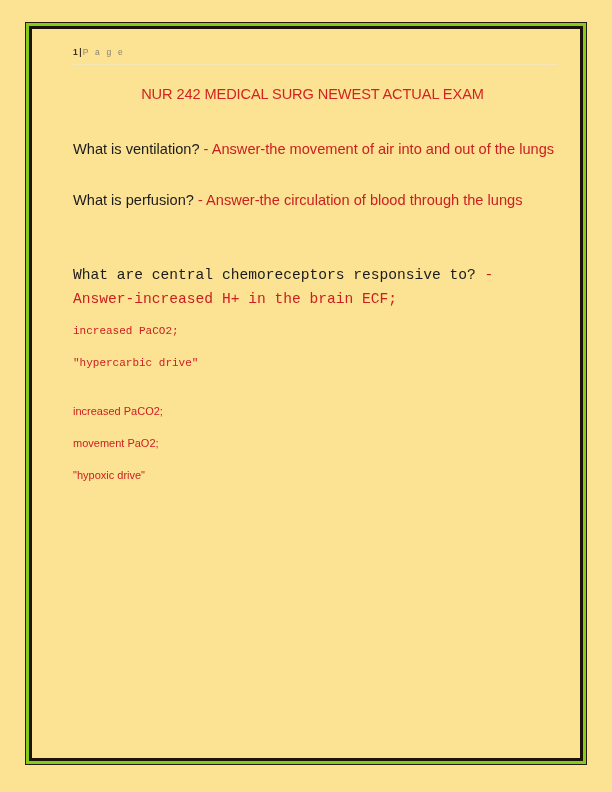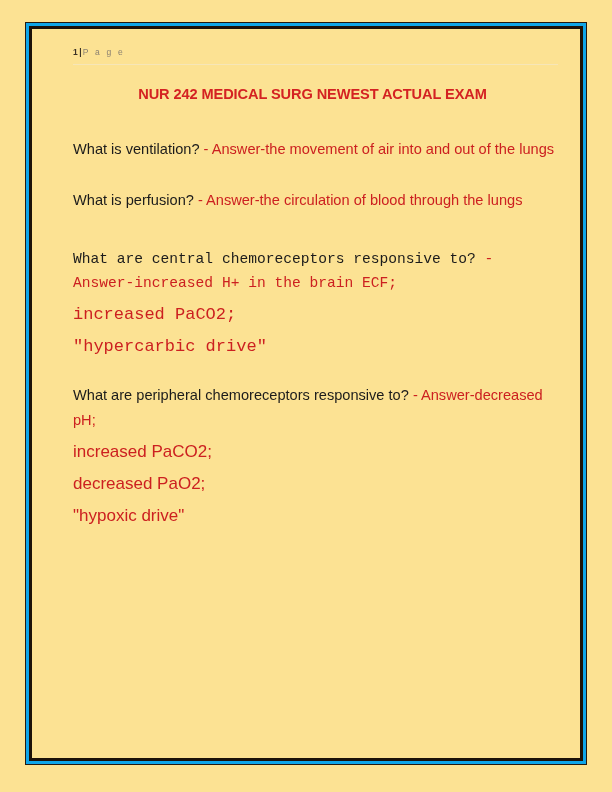--- a/index.html
+++ b/index.html
@@ -16,21 +16,21 @@
 
   .page {
     position: absolute;
     left: 25px;
     top: 22px;
     width: 562px;
     height: 743px;
     box-sizing: border-box;
     border: 1px solid #241a10;
     padding: 3px;
-    background: #0ea5e9;
+    background: #84cc16;
   }
   .page-inner {
     box-sizing: border-box;
     width: 100%;
     height: 100%;
     border: 3px solid #1c1209;
     background: #fce293;
     position: relative;
     overflow: hidden;
   }
@@ -67,21 +67,21 @@
   .page-header .pg-word {
     font-size: 8.5px;
     color: #8a8071;
     letter-spacing: 2.2px;
   }
 
   
   .doc-title {
     text-align: center;
     color: #d42222;
-    font-weight: bold;
+    font-weight: normal;
     font-size: 14.6px;
     line-height: 23.5px;
     margin: 0 8px 30px 2px;
     letter-spacing: -0.1px;
   }
 
   
   .qa-block {
     margin-bottom: 26px;
   }
@@ -92,28 +92,28 @@
     color: #cc2020;
   }
   .qa-lead .q-text {
     color: #1b1b1b;
     text-align: right;
   }
   .qa-lead .a-text {
     color: #cc2020;
   }
   .qa-extra {
-    font-size: 17px;
+    font-size: 11px;
     line-height: 24px;
     color: #cc2020;
     margin: 8px 0 0 0;
   }
 
   .sp-1 { margin-bottom: 27px; }
-  .sp-2 { margin-bottom: 35px; }
+  .sp-2 { margin-bottom: 51px; }
   .sp-3 { margin-bottom: 24px; font-family: Liberation Mono, monospace; }
 </style>
 </head>
 <body>
 
 <div class="page">
   <div class="page-inner">
     <div class="content">
 
       <div class="page-header">
@@ -132,21 +132,20 @@
         <p class="qa-lead"><span class="q-text">What is perfusion?</span><span class="a-text"> - Answer-the circulation of blood through the lungs</span></p>
       </div>
 
       <div class="qa-block sp-3">
         <p class="qa-lead"><span class="q-text">What are central chemoreceptors responsive to?</span><span class="a-text"> - Answer-increased H+ in the brain ECF;</span></p>
         <p class="qa-extra">increased PaCO2;</p>
         <p class="qa-extra">"hypercarbic drive"</p>
       </div>
 
       <div class="qa-block">
-        <p class="qa-lead"><span class="q-text">What are peripheral chemoreceptors responsive to?</span><span class="a-text"> - Answer-decreased pH;</span></p>
         <p class="qa-extra">increased PaCO2;</p>
-        <p class="qa-extra">decreased PaO2;</p>
+        <p class="qa-extra">movement PaO2;</p>
         <p class="qa-extra">"hypoxic drive"</p>
       </div>
 
     </div>
   </div>
 </div>
 
 </body></html>

